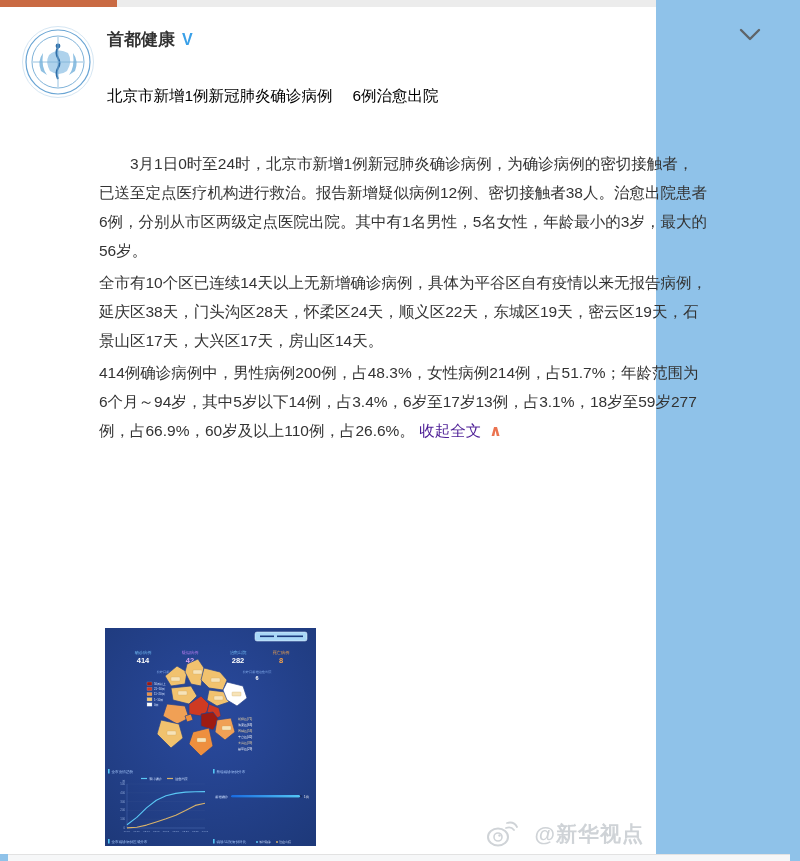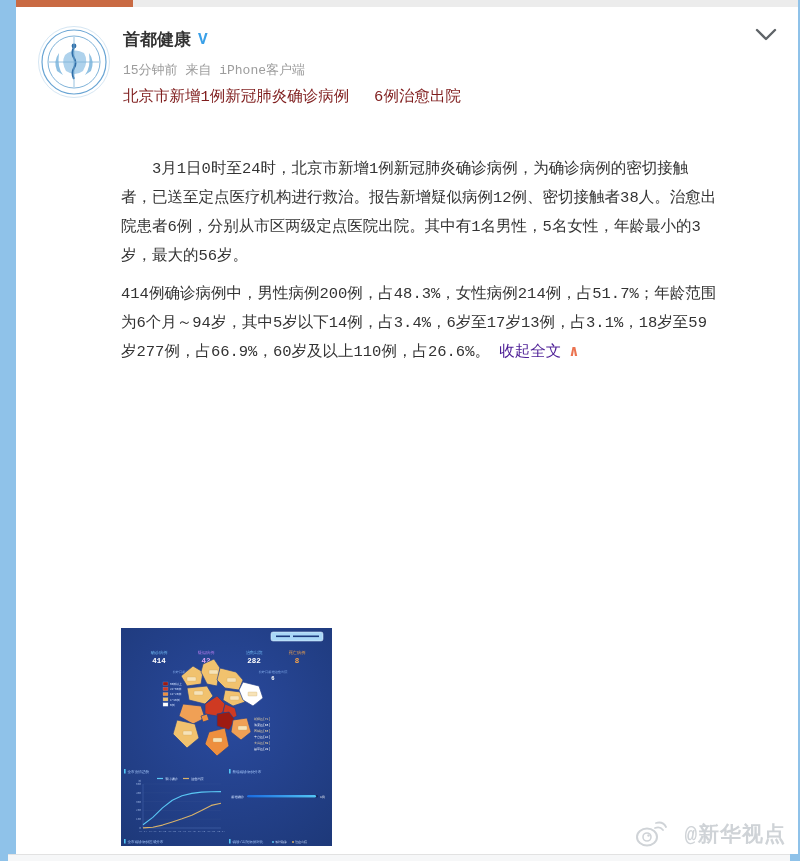--- a/index.html
+++ b/index.html
@@ -1,30 +1,30 @@
 <!DOCTYPE html>
 <html><head>
 <meta charset="utf-8">
 <style>
   * { margin:0; padding:0; box-sizing:border-box; }
   html,body { width:800px; height:861px; overflow:hidden; }
   body { font-family:"Liberation Sans","DejaVu Sans",sans-serif; background:#8fc2e9; position:relative; }
-  .card { position:absolute; left:16px; top:0; width:782px; height:854px; background:#ffffff;font-family:Liberation Mono, monospace; }
+  .card { position:absolute; left:0; top:0; width:656px; height:854px; background:#ffffff; }
   .next-card { position:absolute; left:8px; top:854px; width:782px; height:7px; background:#f6f7f8; border-top:1px solid #e2e2e2; }
   .progress-track { position:absolute; left:0; top:0; width:100%; height:7px; background:#ececec; }
   .progress-fill { position:absolute; left:0; top:0; width:117px; height:7px; background:#c96a43; }
   .avatar { position:absolute; left:22px; top:26px; width:72px; height:72px; border-radius:50%; background:#fff; border:1px solid #d5e6f3; overflow:hidden; }
   .author-row { position:absolute; left:107px; top:28px; display:flex; align-items:center; gap:7px; }
   .author-name { font-size:17px; font-weight:bold; color:#333; }
   .verified-v { font-size:16px; font-weight:bold; color:#3aa0e8; }
   .post-meta { position:absolute; left:107px; top:61px; font-size:13px; color:#9c9c9c; }
   .chevron { position:absolute; left:738px; top:26px; cursor:pointer; }
-  .post-title { position:absolute; left:107px; top:86px; width:610px; font-size:15.5px; color:#7f1d1d; }
+  .post-title { position:absolute; left:107px; top:86px; width:610px; font-size:15.5px; color:#000000; }
   .post-body { position:absolute; left:96px; top:146px; width:614px; font-size:15.5px; line-height:29px; color:#333; }
-  .post-body p { margin:9px; }
+  .post-body p { margin:3px; }
   .post-body p.indent { text-indent:2em; }
   .collapse-link { color:#4c1d95; text-decoration:none; cursor:pointer; }
   .collapse-caret { color:#eb7350; font-weight:bold; margin-left:8px; }
   .dashboard { position:absolute; left:105px; top:628px; width:211px; height:218px; cursor:pointer;border-radius:29px; }
   .dashboard svg { display:block; }
   .watermark { position:absolute; right:12px; top:820px; display:flex; align-items:center; gap:17px; opacity:.78; }
   .watermark-text { font-size:21px; font-weight:bold; color:#c2c7cc; letter-spacing:1px; }
 </style>
 </head>
 <body>
@@ -47,30 +47,30 @@
       <line x1="10" y1="35" x2="60" y2="35" stroke="#7fb2d8" stroke-width="0.8"></line>
       <line x1="35" y1="10" x2="35" y2="60" stroke="#7fb2d8" stroke-width="0.8"></line>
     </svg>
   </div>
 
   <div class="author-row">
     <span class="author-name">首都健康</span>
     <span class="verified-v">V</span>
   </div>
 
-  <div class="post-meta">15分钟前 来自 iPhone客户端</div>
 
   <svg class="chevron" width="24" height="16" viewBox="0 0 24 16">
     <polyline points="3,4 12,13 21,4" fill="none" stroke="#5f6468" stroke-width="2.4" stroke-linecap="round" stroke-linejoin="round"></polyline>
   </svg>
 
   <div class="post-title">北京市新增1例新冠肺炎确诊病例　 6例治愈出院</div>
 
   <div class="post-body">
     <p class="indent">3月1日0时至24时，北京市新增1例新冠肺炎确诊病例，为确诊病例的密切接触者，已送至定点医疗机构进行救治。报告新增疑似病例12例、密切接触者38人。治愈出院患者6例，分别从市区两级定点医院出院。其中有1名男性，5名女性，年龄最小的3岁，最大的56岁。</p>
+    <p>全市有10个区已连续14天以上无新增确诊病例，具体为平谷区自有疫情以来无报告病例，延庆区38天，门头沟区28天，怀柔区24天，顺义区22天，东城区19天，密云区19天，石景山区17天，大兴区17天，房山区14天。</p>
     <p><span>414例确诊病例中，男性病例200例，占48.3%，女性病例214例，占51.7%；年龄范围为6个月～94岁，其中5岁以下14例，占3.4%，6岁至17岁13例，占3.1%，18岁至59岁277例，占66.9%，60岁及以上110例，占26.6%。</span>
       <a class="collapse-link">收起全文</a><span class="collapse-caret">∧</span>
     </p>
   </div>
 
   <div class="dashboard">
     <svg width="211" height="218" viewBox="0 0 211 218">
       <defs>
         <radialGradient id="bgGrad" cx="50%" cy="40%" r="80%">
           <stop offset="0%" stop-color="#2a4a9e"></stop>

